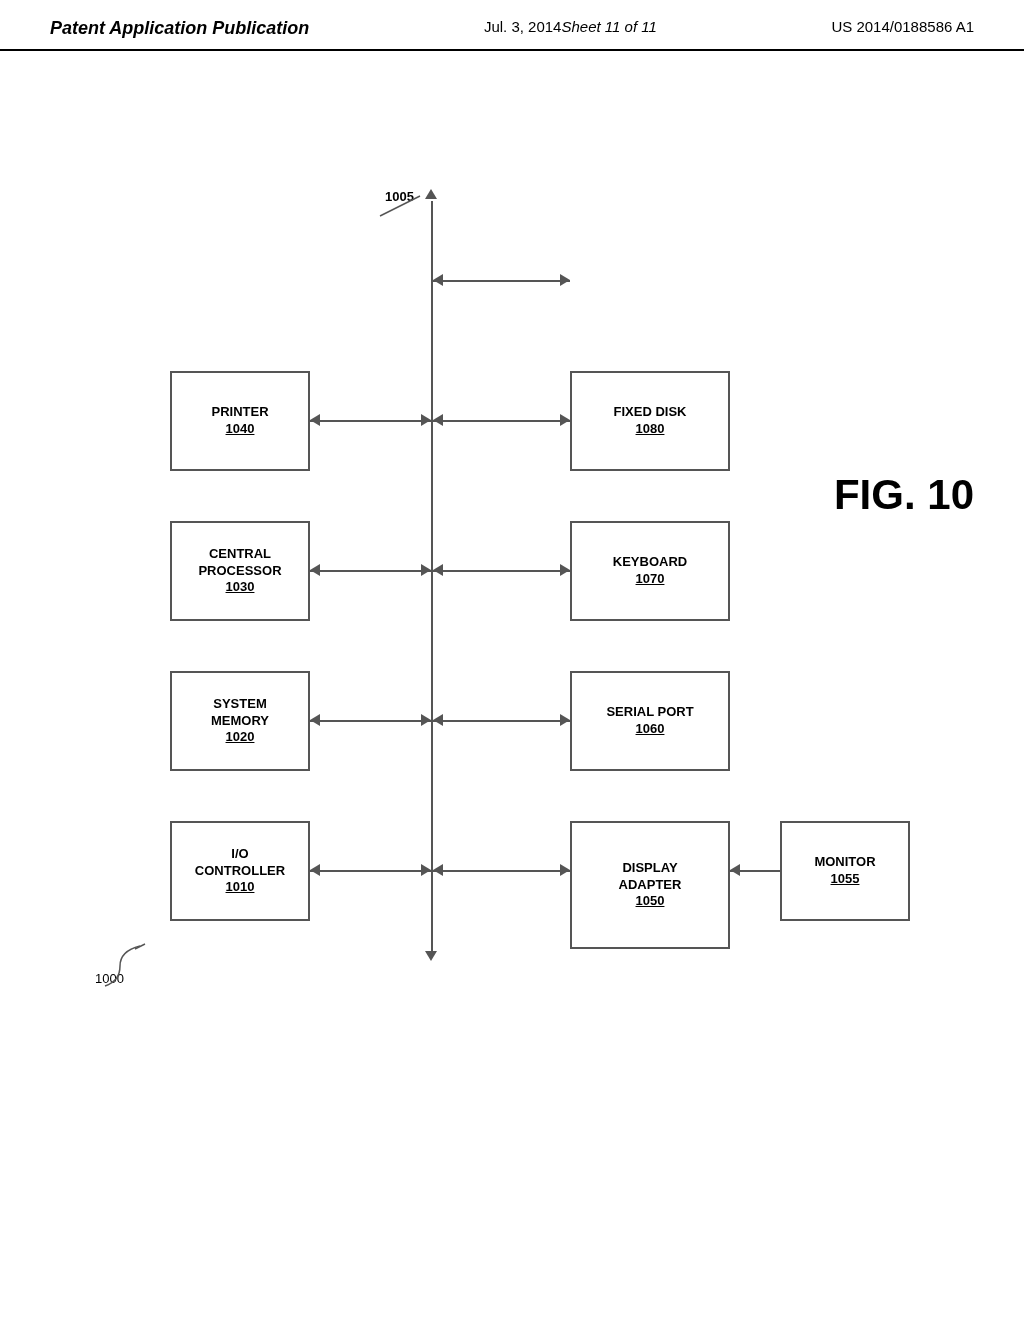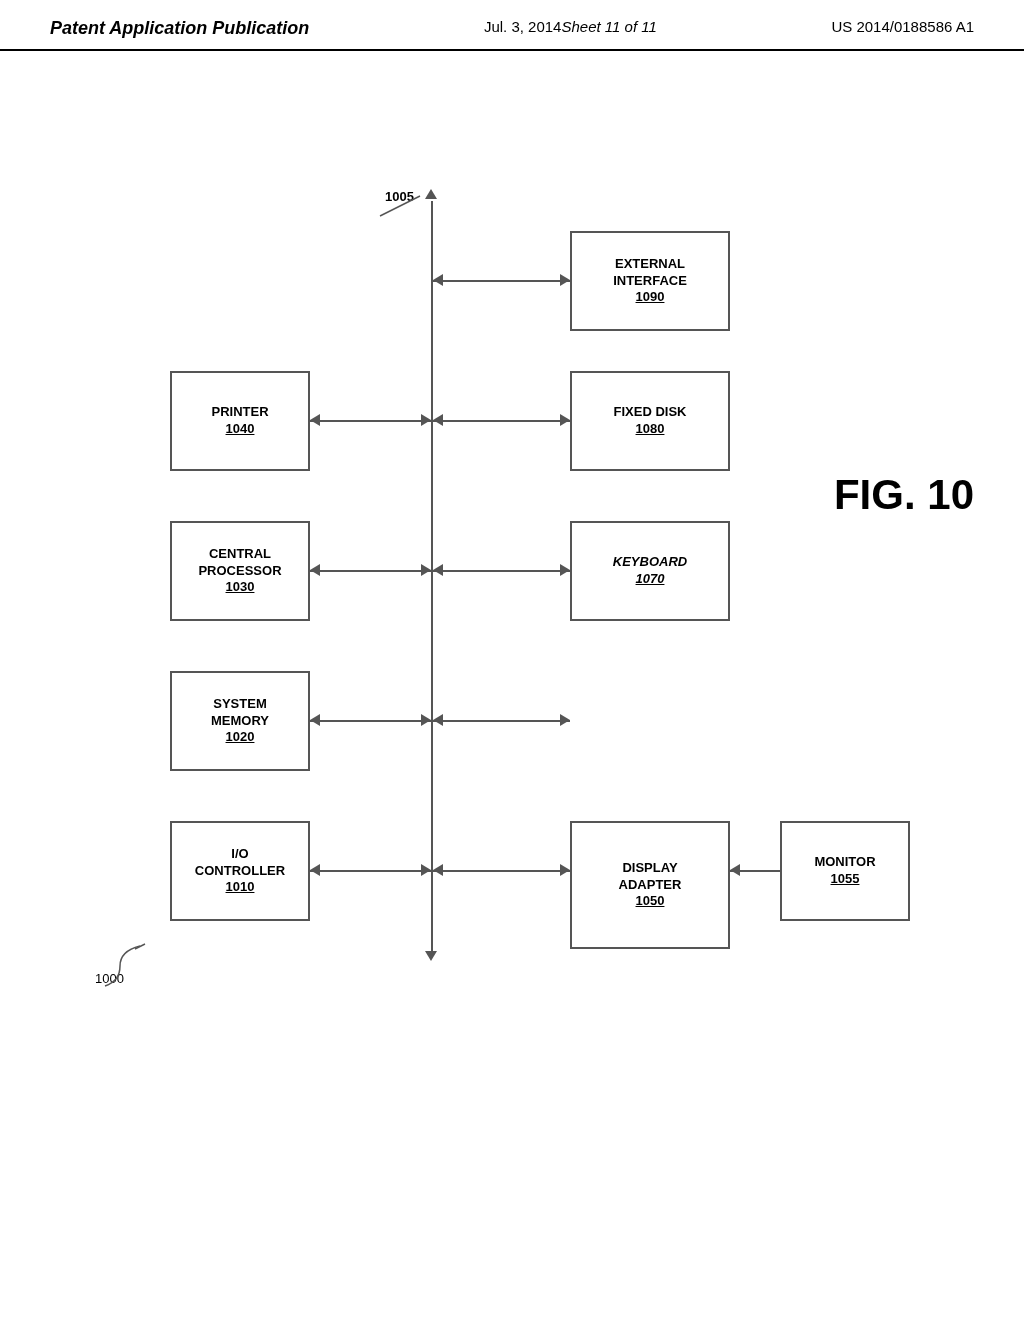--- a/index.html
+++ b/index.html
@@ -139,25 +139,20 @@
   <div class="arrowhead-up" style="left:425px; top:128px;"></div>
 
   <div class="arrowhead-down" style="left:425px; top:890px;"></div>
 
   <div style="position:absolute; left:385px; top:128px; font-size:13px; font-weight:bold;">1005</div>
 
   <svg style="position:absolute;top:130px;left:350px;width:80px;height:30px;">
     <line x1="70" y1="5" x2="30" y2="25" stroke="#555" stroke-width="1.5"></line>
   </svg>
 
-  <div class="diag-box" style="left:570px; top:170px; width:160px; height:100px;">
-    <span>EXTERNAL</span>
-    <span>INTERFACE</span>
-    <span class="ref">1090</span>
-  </div>
 
   <div class="arrow-h" style="left:433px; top:219px; width:137px;"></div>
   <div class="arrowhead-right" style="left:560px; top:213px;"></div>
   <div class="arrowhead-left" style="left:433px; top:213px;"></div>
 
   <div class="diag-box" style="left:170px; top:310px; width:140px; height:100px;">
     <span>PRINTER</span>
     <span class="ref">1040</span>
   </div>
 
@@ -177,39 +172,43 @@
   <div class="diag-box" style="left:170px; top:460px; width:140px; height:100px;">
     <span>CENTRAL</span>
     <span>PROCESSOR</span>
     <span class="ref">1030</span>
   </div>
 
   <div class="arrow-h" style="left:310px; top:509px; width:121px;"></div>
   <div class="arrowhead-right" style="left:421px; top:503px;"></div>
   <div class="arrowhead-left" style="left:310px; top:503px;"></div>
 
-  <div class="diag-box" style="left:570px; top:460px; width:160px; height:100px;font-style:italic;">
+  <div class="diag-box" style="left:570px; top:460px; width:160px; height:100px;">
     <span>KEYBOARD</span>
     <span class="ref">1070</span>
   </div>
 
   <div class="arrow-h" style="left:433px; top:509px; width:137px;"></div>
   <div class="arrowhead-right" style="left:560px; top:503px;"></div>
   <div class="arrowhead-left" style="left:433px; top:503px;"></div>
 
   <div class="diag-box" style="left:170px; top:610px; width:140px; height:100px;">
     <span>SYSTEM</span>
     <span>MEMORY</span>
     <span class="ref">1020</span>
   </div>
 
   <div class="arrow-h" style="left:310px; top:659px; width:121px;"></div>
   <div class="arrowhead-right" style="left:421px; top:653px;"></div>
   <div class="arrowhead-left" style="left:310px; top:653px;"></div>
 
+  <div class="diag-box" style="left:570px; top:610px; width:160px; height:100px;">
+    <span>SERIAL PORT</span>
+    <span class="ref">1060</span>
+  </div>
 
   <div class="arrow-h" style="left:433px; top:659px; width:137px;"></div>
   <div class="arrowhead-right" style="left:560px; top:653px;"></div>
   <div class="arrowhead-left" style="left:433px; top:653px;"></div>
 
   <div class="diag-box" style="left:170px; top:760px; width:140px; height:100px;">
     <span>I/O</span>
     <span>CONTROLLER</span>
     <span class="ref">1010</span>
   </div>

